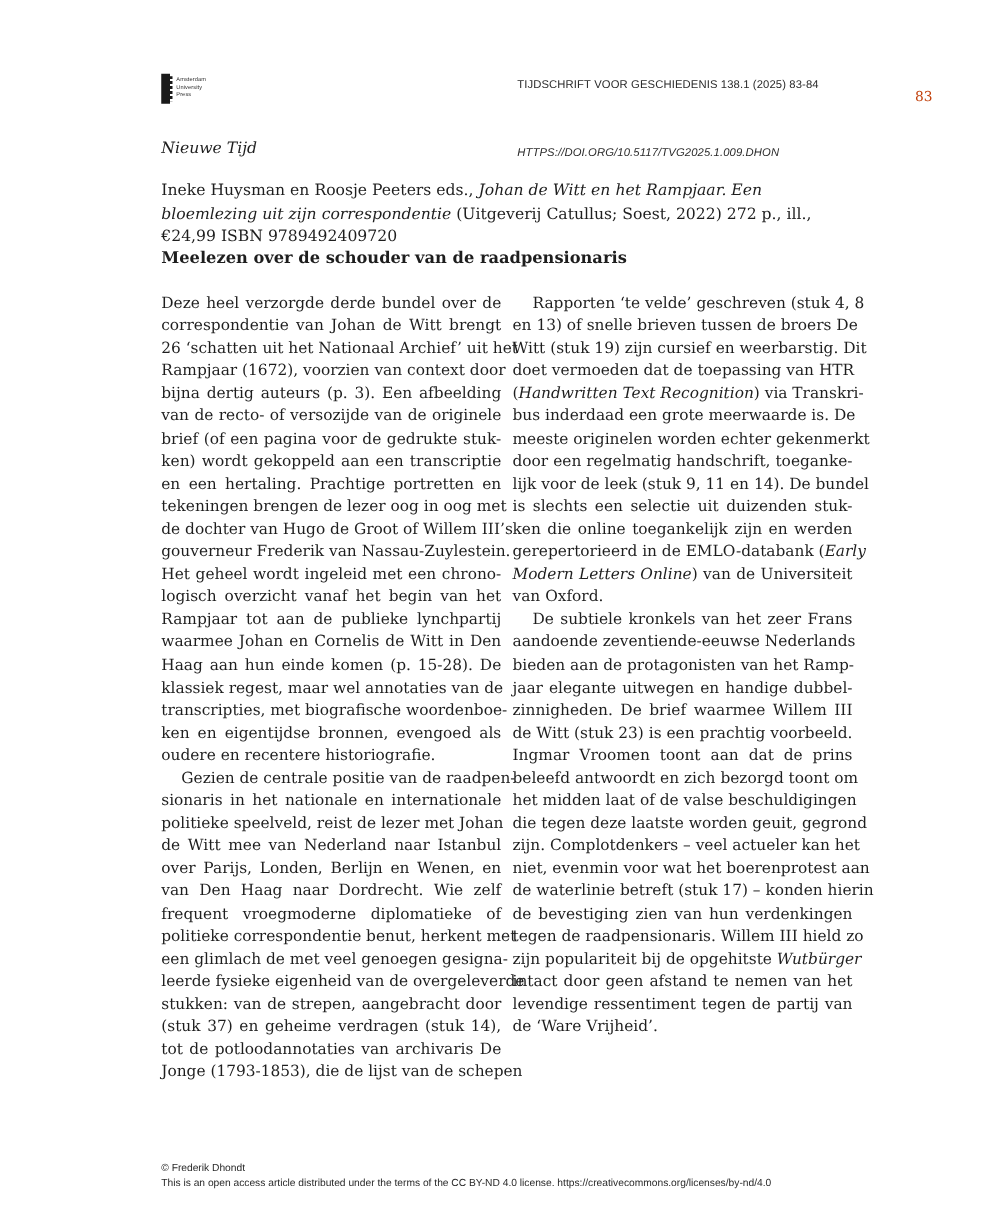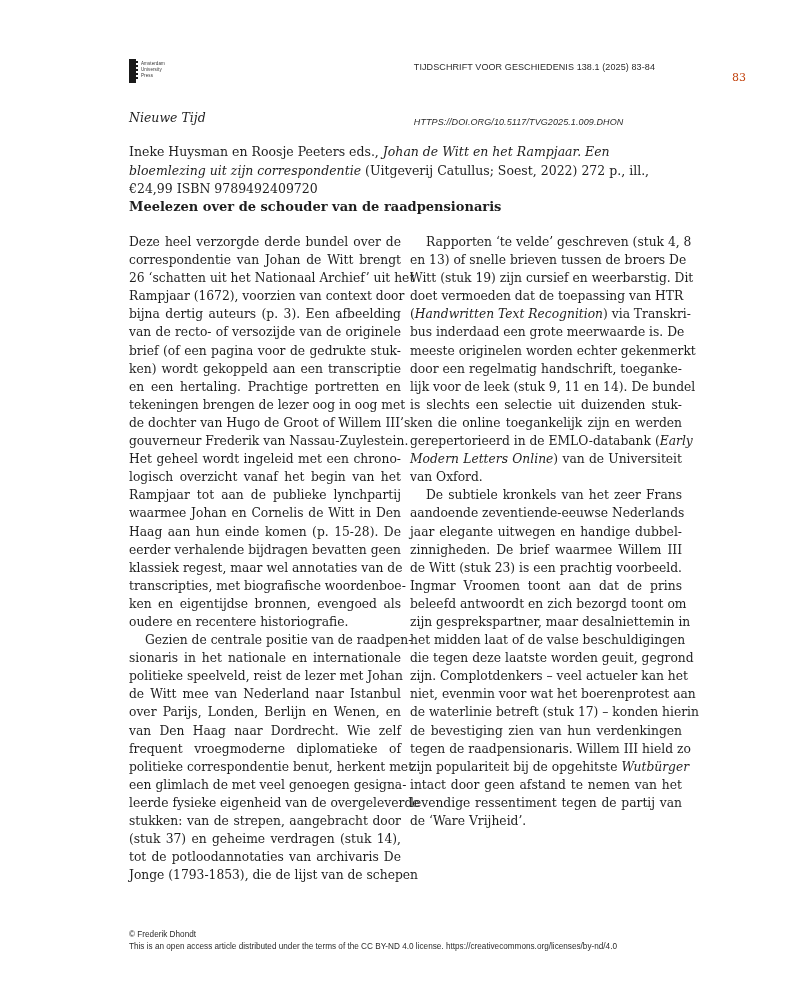--- a/index.html
+++ b/index.html
@@ -70,21 +70,20 @@
       <span class="ln">ken) wordt gekoppeld aan een transcriptie</span>
       <span class="ln">en een hertaling. Prachtige portretten en</span>
       <span class="ln">tekeningen brengen de lezer oog in oog met</span>
       <span class="ln">de dochter van Hugo de Groot of Willem III’s</span>
       <span class="ln">gouverneur Frederik van Nassau-Zuylestein.</span>
       <span class="ln">Het geheel wordt ingeleid met een chrono-</span>
       <span class="ln">logisch overzicht vanaf het begin van het</span>
       <span class="ln">Rampjaar tot aan de publieke lynchpartij</span>
       <span class="ln">waarmee Johan en Cornelis de Witt in Den</span>
       <span class="ln">Haag aan hun einde komen (p. 15-28). De</span>
-      <span class="ln">eerder verhalende bijdragen bevatten geen</span>
       <span class="ln">klassiek regest, maar wel annotaties van de</span>
       <span class="ln">transcripties, met biografische woordenboe-</span>
       <span class="ln">ken en eigentijdse bronnen, evengoed als</span>
       <span class="ln last">oudere en recentere historiografie.</span>
     </p>
     <p>
       <span class="ln" style="padding-left: 16px;">Gezien de centrale positie van de raadpen-</span>
       <span class="ln">sionaris in het nationale en internationale</span>
       <span class="ln">politieke speelveld, reist de lezer met Johan</span>
       <span class="ln">de Witt mee van Nederland naar Istanbul</span>
@@ -113,26 +112,26 @@
       <span class="ln">lijk voor de leek (stuk 9, 11 en 14). De bundel</span>
       <span class="ln">is slechts een selectie uit duizenden stuk-</span>
       <span class="ln">ken die online toegankelijk zijn en werden</span>
       <span class="ln">gerepertorieerd in de EMLO-databank (<i>Early</i></span>
       <span class="ln"><i>Modern Letters Online</i>) van de Universiteit</span>
       <span class="ln last">van Oxford.</span>
     </p>
     <p>
       <span class="ln" style="padding-left: 16px;">De subtiele kronkels van het zeer Frans</span>
       <span class="ln">aandoende zeventiende-eeuwse Nederlands</span>
+      <span class="ln">bieden aan de protagonisten van het Ramp-</span>
       <span class="ln">jaar elegante uitwegen en handige dubbel-</span>
       <span class="ln">zinnigheden. De brief waarmee Willem III</span>
       <span class="ln">de Witt (stuk 23) is een prachtig voorbeeld.</span>
       <span class="ln">Ingmar Vroomen toont aan dat de prins</span>
       <span class="ln">beleefd antwoordt en zich bezorgd toont om</span>
-      <span class="ln">zijn gesprekspartner, maar desalniettemin in</span>
       <span class="ln">het midden laat of de valse beschuldigingen</span>
       <span class="ln">die tegen deze laatste worden geuit, gegrond</span>
       <span class="ln">zijn. Complotdenkers – veel actueler kan het</span>
       <span class="ln">niet, evenmin voor wat het boerenprotest aan</span>
       <span class="ln">de waterlinie betreft (stuk 17) – konden hierin</span>
       <span class="ln">de bevestiging zien van hun verdenkingen</span>
       <span class="ln">tegen de raadpensionaris. Willem III hield zo</span>
       <span class="ln">zijn populariteit bij de opgehitste <i>Wutbürger</i></span>
       <span class="ln">intact door geen afstand te nemen van het</span>
       <span class="ln">levendige ressentiment tegen de partij van</span>

